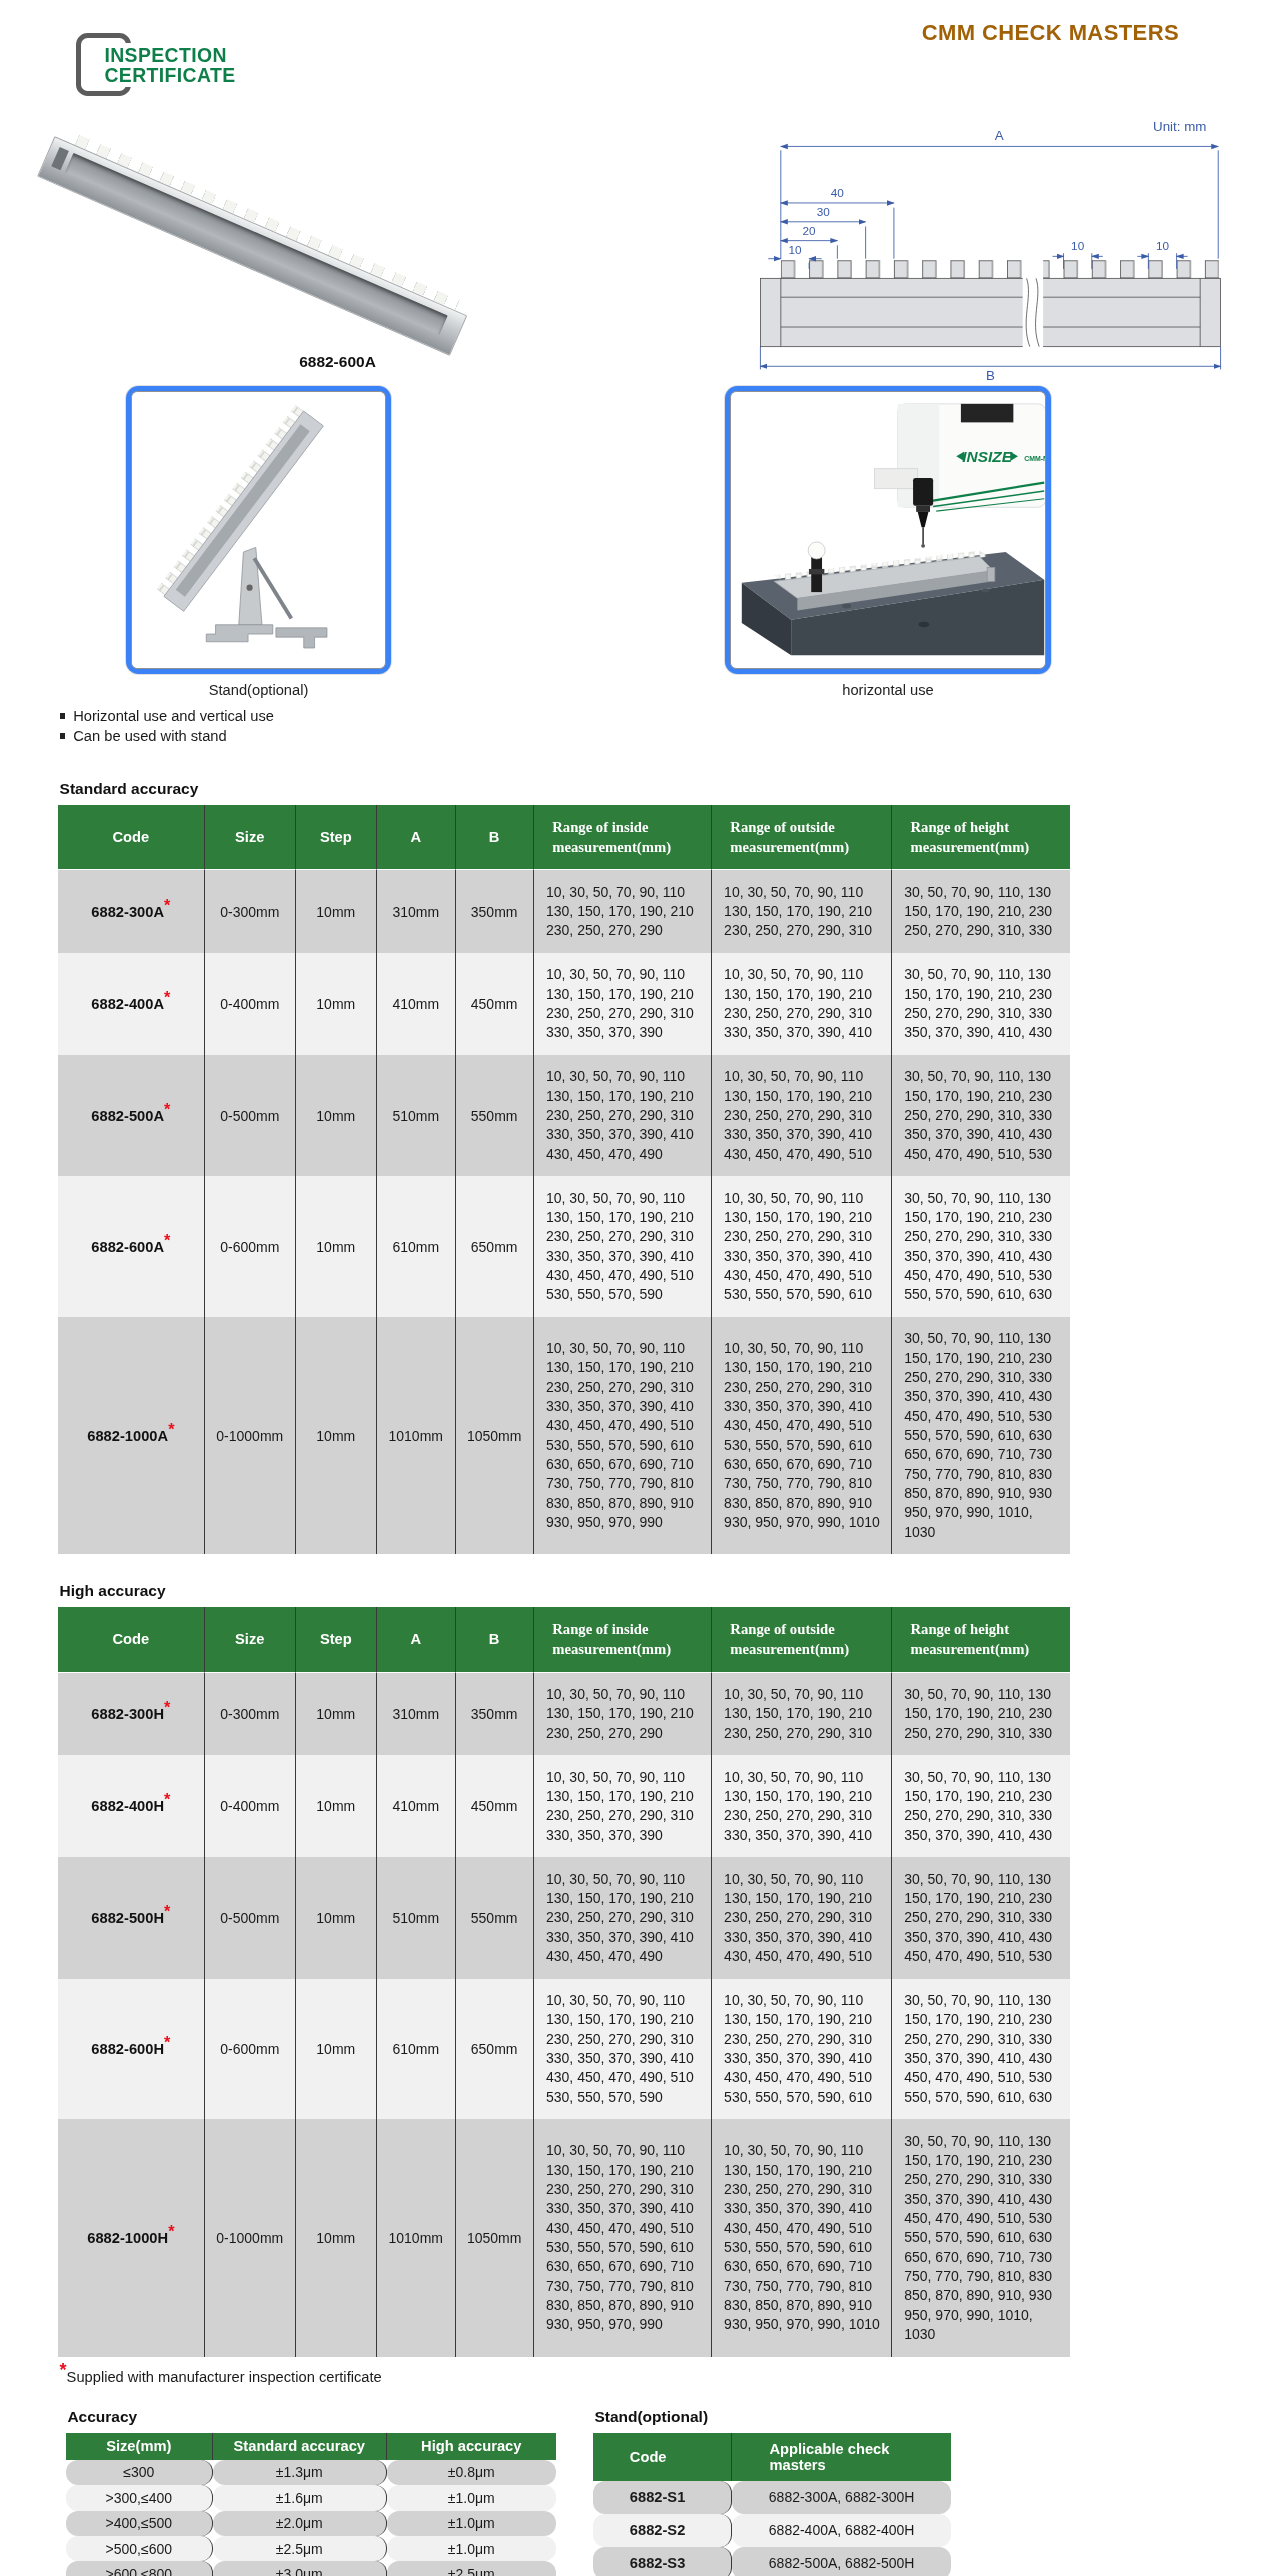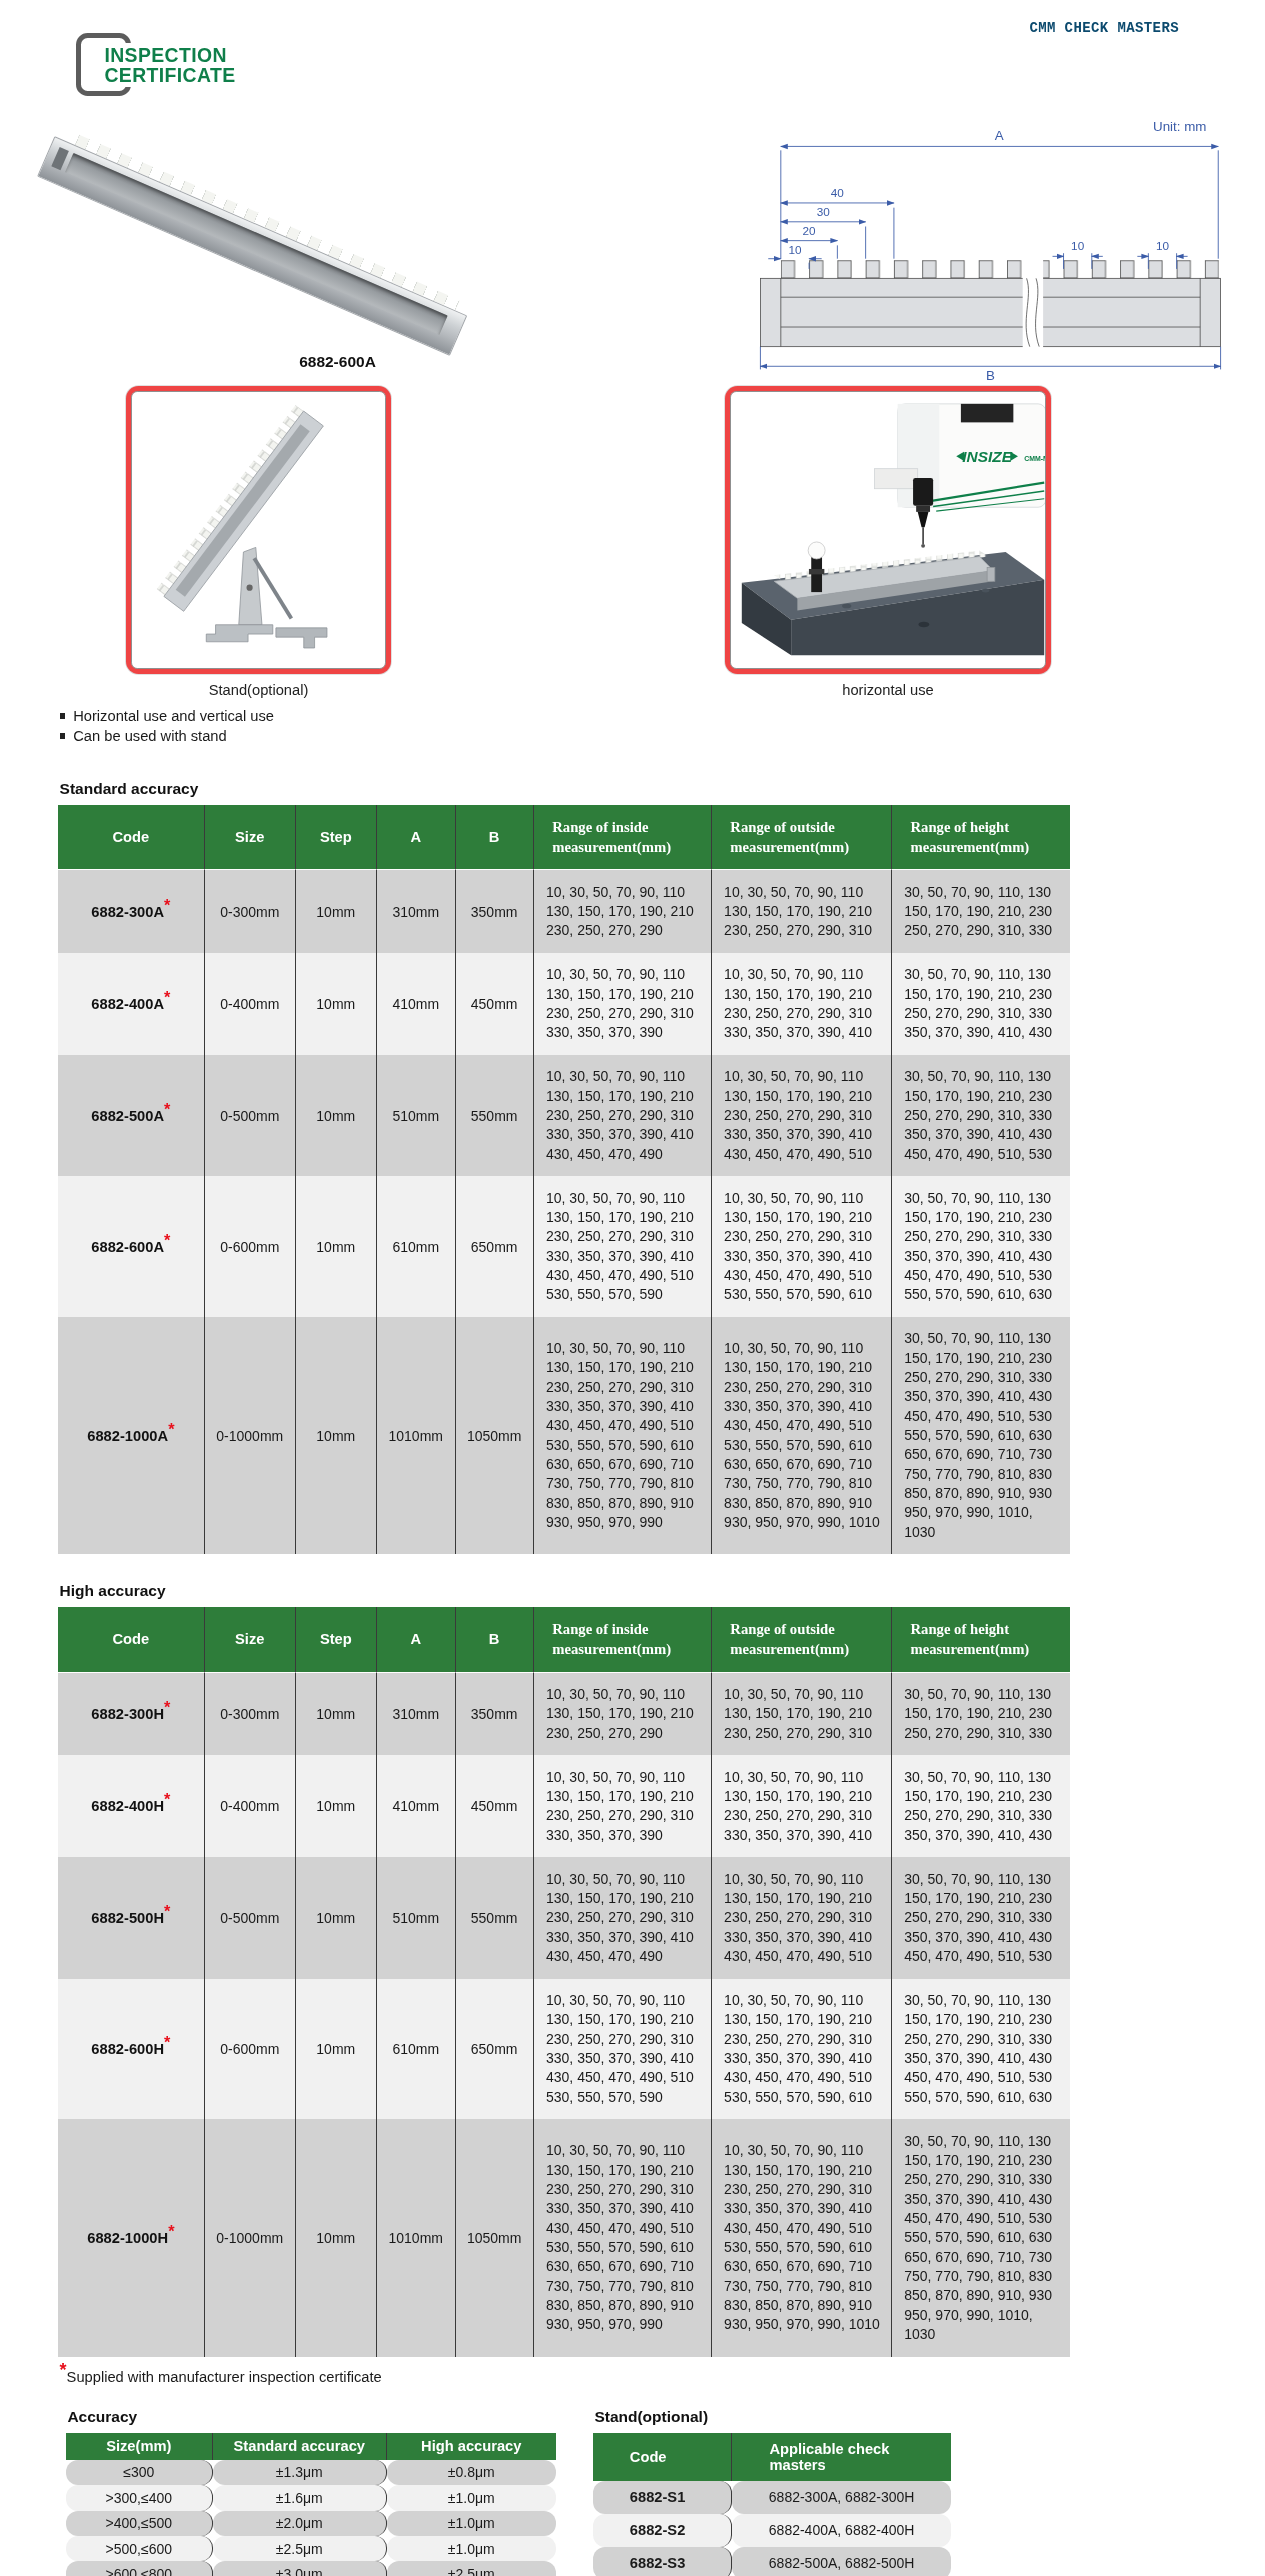--- a/index.html
+++ b/index.html
@@ -7,40 +7,40 @@
     width:1266px;height:2576px;position:relative;background:#ffffff;
     font-family:"Liberation Sans",sans-serif;color:#1a1a1a;overflow:hidden;
   }
   
   .logo{position:absolute;left:76px;top:31px;width:202px;height:64px;}
   .logo .bracket{position:absolute;left:0;top:1.6px;width:45px;height:53px;
     border:5.4px solid #5c5c5c;border-radius:11.6px;}
   .logo .logo-text{position:absolute;left:23px;top:12.4px;background:#fff;
     padding:1.6px 3.9px 1.6px 5.4px;font-weight:bold;
     font-size:19.4px;line-height:20px;color:#0f7f4a;letter-spacing:0.4px;}
-  .page-title{position:absolute;top:20px;right:87px;font-size:14px;
-    font-weight:bold;color:#0c4a6e;letter-spacing:0.4px;font-family:Liberation Mono, monospace;}
+  .page-title{position:absolute;top:20px;right:87px;font-size:22px;
+    font-weight:bold;color:#a16207;letter-spacing:0.4px;}
   
   .bar-wrap{position:absolute;left:54px;top:115px;width:481px;height:236px;}
   .bar-rot{position:absolute;left:4.7px;top:11px;width:450px;
     transform:rotate(23.5deg);transform-origin:0 0;}
   .bar-teeth{height:11px;margin-left:22px;width:415px;
     background:repeating-linear-gradient(90deg,#d9dcd8 0 0.8px,#f4f5f1 0.8px 11px,#d9dcd8 11px 11.6px,rgba(255,255,255,0) 11.6px 23px);}
   .bar-body{height:42px;position:relative;border:0.8px solid #a3a7ab;border-radius:1.6px;
     background:linear-gradient(180deg,#eff1f2 0%,#cdd1d4 32%,#b4b8bc 62%,#8e9398 100%);}
   .bar-slot{position:absolute;left:23px;right:17px;top:7px;height:21px;border-radius:0.8px;
     background:linear-gradient(180deg,#75797d,#989da1 35%,#b7bbbe);
     box-shadow:inset 0 2.3px 3.1px rgba(0,0,0,.35);}
   .bar-endwin{position:absolute;left:7.8px;top:7px;width:10px;height:21px;background:#6e7377;}
   .product-caption{position:absolute;left:225px;top:353px;width:225px;text-align:center;
     font-weight:bold;font-size:15.5px;color:#111;}
   
   .drawing{position:absolute;left:719px;top:115px;width:543px;height:267px;}
   
-  .photo-frame{position:absolute;background:#ef4444;border-radius:12.4px;
+  .photo-frame{position:absolute;background:#3b82f6;border-radius:12.4px;
     box-shadow:0 0 0 0.8px #d8d8d8;}
   .photo-inner{position:absolute;left:5.4px;top:5.4px;right:5.4px;bottom:5.4px;
     background:#fff;border:0.8px solid #8f8f8f;border-radius:6.2px;overflow:hidden;}
   .frame-stand{left:126px;top:386px;width:265px;height:288px;}
   .frame-horiz{left:725px;top:386px;width:326px;height:288px;}
   .photo-caption{position:absolute;font-size:14.7px;color:#222;text-align:center;}
   .cap-stand{left:126px;top:682px;width:265px;}
   .cap-horiz{left:725px;top:682px;width:326px;}
   
   .bullets{position:absolute;left:60px;top:707px;width:1163px;}

